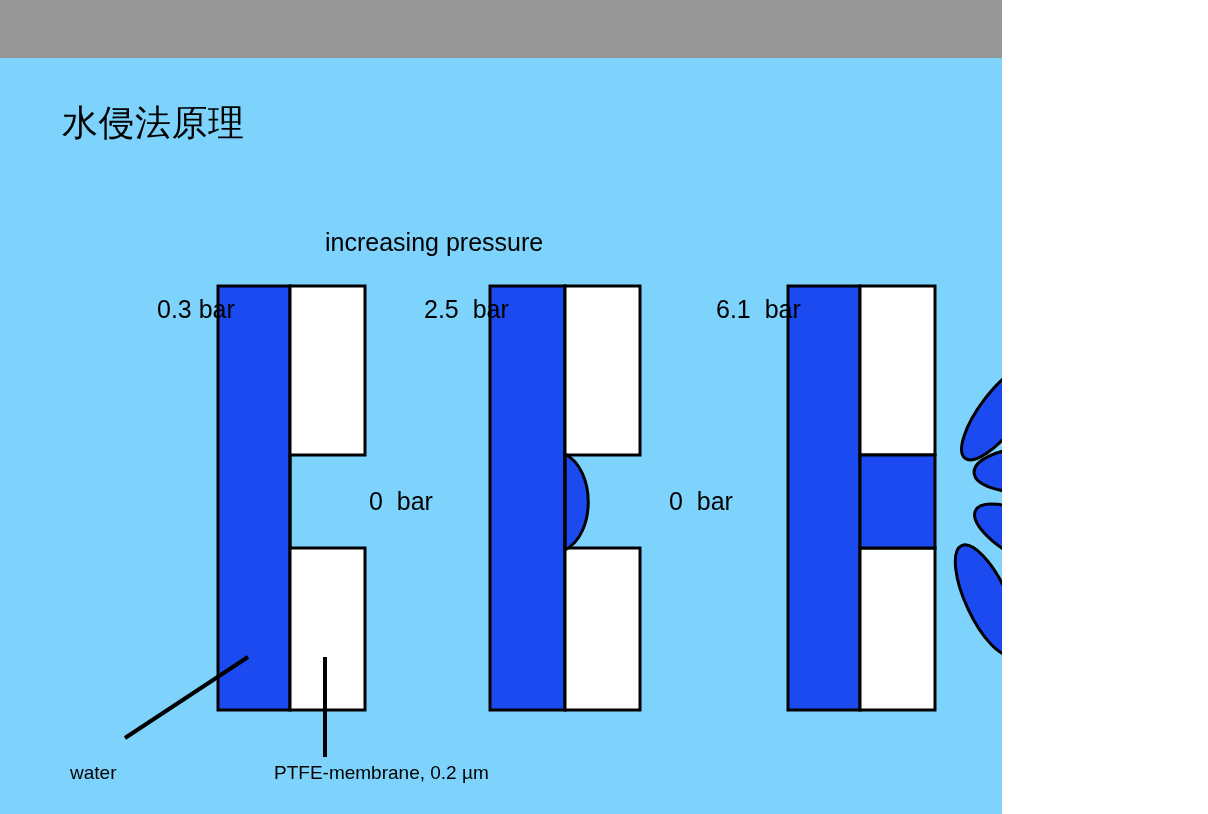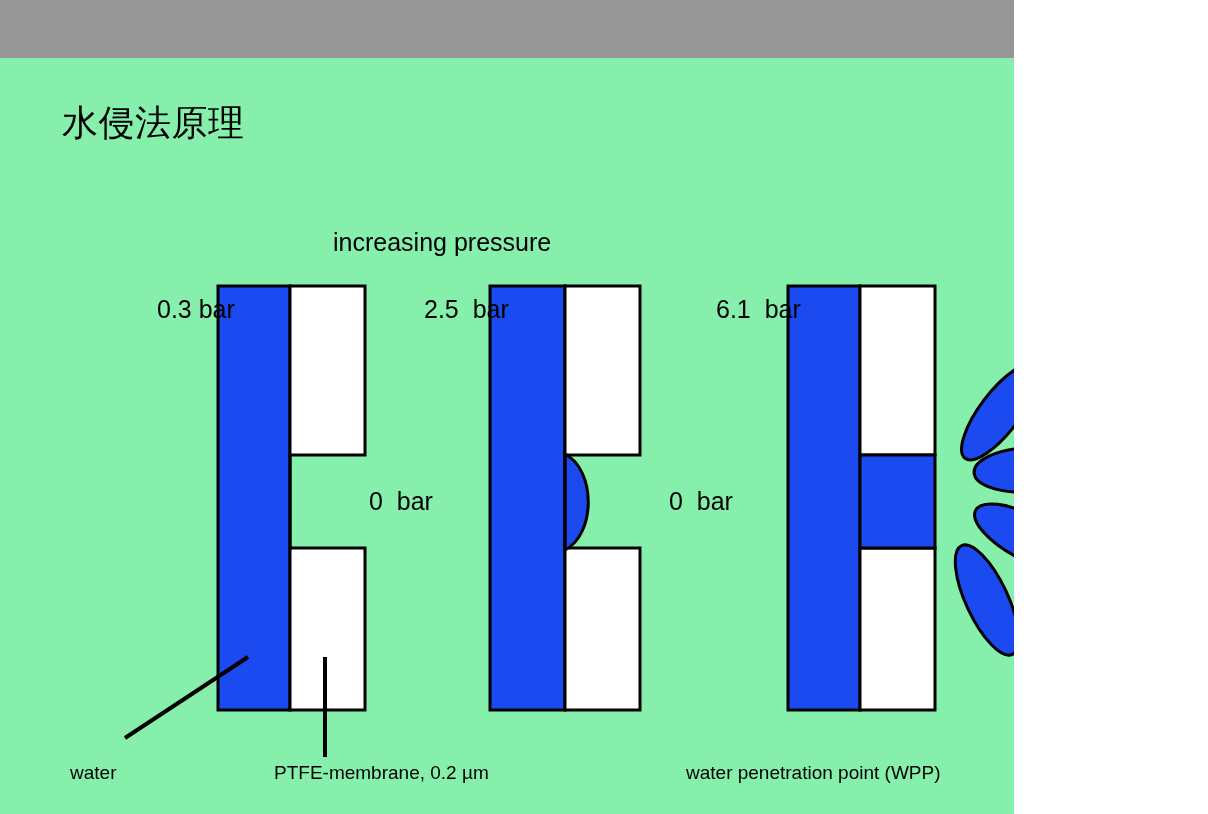--- a/index.html
+++ b/index.html
@@ -9,23 +9,22 @@
     background: #ffffff;
   }
   body {
     font-family: "Liberation Sans", "DejaVu Sans", sans-serif;
     color: #000000;
   }
   #slide {
     position: relative;
     width: 1002px;
     height: 814px;
-    background: #86efac;
+    background: #7dd3fc;
     overflow: hidden;
-    padding-left: 12px;
   }
   
   .top-band {
     position: absolute;
     left: 0;
     top: 0;
     width: 1208px;
     height: 58px;
     background: #969696;
   }
@@ -49,21 +48,20 @@
     color: #000000;
     white-space: pre;
     margin-left: 44px;
   }
   .heading-label {
     position: absolute;
     font-size: 25px;
     line-height: 30px;
     color: #000000;
     white-space: pre;
-    margin-left: 8px;
   }
   .caption-label {
     position: absolute;
     font-size: 19px;
     line-height: 30px;
     color: #000000;
     white-space: pre;
   }
   
   #artwork {
@@ -135,15 +133,14 @@
   <div class="dlabel" style="left:672px; top:294px;">6.1  bar</div>
 
   <div class="dlabel" style="left:625px; top:486px;">0  bar</div>
 
   <div class="dlabel" style="left:1075px; top:505px;">0  bar</div>
 
   <div class="caption-label" style="left:70px; top:758px;">water</div>
 
   <div class="caption-label" style="left:274px; top:758px;">PTFE-membrane, 0.2 µm</div>
 
-  <div class="caption-label" style="left:686px; top:758px;">water penetration point (WPP)</div>
 
 </div>
 
 </body></html>

